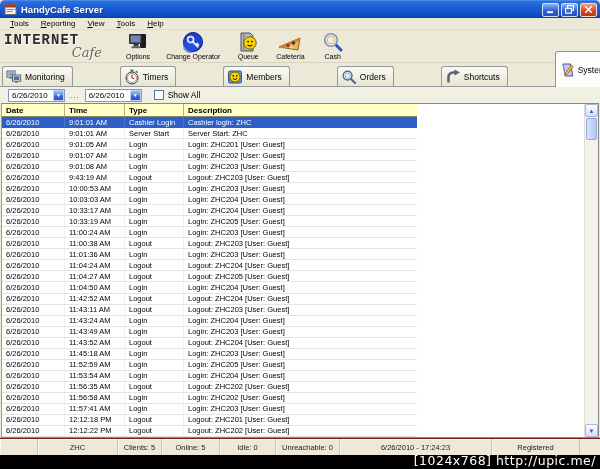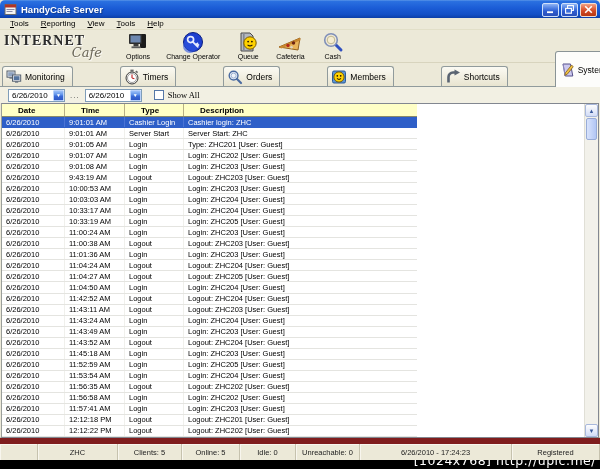--- a/index.html
+++ b/index.html
@@ -20,21 +20,21 @@
 
   
   .menubar{height:11px;display:flex;align-items:center;padding-left:4px;background:#ece9d8;
     border-bottom:1px solid #e2dfc8;}
   .menu-item{display:inline-block;font-size:8px;color:#000;padding:0 6px;line-height:11px;}
   .menu-item::first-letter{text-decoration:underline;}
 
   
   .toolbar{height:32px;display:flex;align-items:stretch;background:#ece9d8;border-bottom:1px solid #d8d4be;}
   .logo{width:108px;padding-left:4px;display:flex;flex-direction:column;justify-content:center;}
-  .logo-l1{font-family:Liberation Serif, serif;font-weight:bold;font-size:14px;letter-spacing:1px;
+  .logo-l1{font-family:Liberation Mono, monospace;font-weight:bold;font-size:14px;letter-spacing:1px;
     color:#2c2c2c;text-shadow:1px 1px 0 rgba(255,255,255,.85);line-height:13px;}
   .logo-l2{font-family:"DejaVu Serif",serif;font-style:italic;font-size:13px;color:#6b675a;line-height:11px;
     text-align:right;padding-right:10px;text-shadow:1px 1px 0 rgba(255,255,255,.7);}
   .toolbtns{display:flex;align-items:stretch;margin-left:6px;}
   .tool-btn{display:flex;flex-direction:column;align-items:center;justify-content:flex-start;
     padding:1px 8px 0;cursor:default;}
   .tool-btn .ticon{height:22px;display:flex;align-items:center;}
   .tool-btn .tlabel{font-size:7px;color:#000;white-space:nowrap;margin-top:0px;}
 
   
@@ -51,49 +51,49 @@
     padding-left:8px;position:relative;z-index:1;}
   .combo{width:57px;height:13px;background:#fff;border:1px solid #7f9db9;display:flex;align-items:center;
     box-sizing:border-box;}
   .combo .cval{flex:1;font-size:8px;padding-left:3px;color:#000;white-space:nowrap;}
   .combo .carrow{width:11px;height:11px;display:flex;align-items:center;justify-content:center;
     background:linear-gradient(180deg,#9cc0f8 0%,#5a8ee8 45%,#3a6ad8 55%,#2e56c4 100%);
     border:1px solid #b8d0fa;box-sizing:border-box;border-radius:1px;color:#fff;font-size:5px;line-height:5px;}
   .range-sep{font-size:8px;color:#444;margin:0 5px;letter-spacing:1px;}
   .checkbox{width:10px;height:10px;background:#fff;border:1px solid #5577a7;box-sizing:border-box;
     margin:0 4px 0 12px;}
-  .cb-label{font-size:8.5px;color:#000;font-family:Liberation Serif, serif;}
+  .cb-label{font-size:8.5px;color:#000;}
 
   
   .table-area{height:335px;box-sizing:border-box;border:1px solid #828790;border-left:1px solid #9a9e9a;
     background:#fff;display:flex;position:relative;margin:0 1px;}
   .grid{width:415px;display:flex;flex-direction:column;}
   .thead{height:13px;display:flex;background:#ffffc6;border-bottom:1px solid #8a8a6a;box-sizing:border-box;}
-  .hcell{font-size:8px;font-weight:bold;color:#000;padding-left:16px;display:flex;align-items:center;
+  .hcell{font-size:8px;font-weight:bold;color:#000;padding-left:4px;display:flex;align-items:center;
     box-sizing:border-box;border-right:1px solid #b8b084;white-space:nowrap;overflow:hidden;}
   .rows{height:320px;display:flex;flex-direction:column;}
   .row{flex:1 1 0;display:flex;border-bottom:1px solid #e4e4e0;box-sizing:border-box;background:#fff;}
   .row .cell{font-size:7.5px;color:#000;padding-left:4px;display:flex;align-items:center;box-sizing:border-box;
     border-right:1px solid #f0f0ec;white-space:nowrap;overflow:hidden;}
   .row.selected{background:#2e5fc8;border-bottom-color:#2e5fc8;}
   .row.selected .cell{color:#fff;border-right-color:#4a74d4;}
   .c0{width:63px;} .c1{width:60px;} .c2{width:59px;} .c3{width:233px;border-right:none !important;}
   .list-empty{flex:1;background:#fff;}
 
   
   .vscroll{width:13px;background:#f2f1ea;display:flex;flex-direction:column;border-left:1px solid #e0dfd6;}
   .sbtn{height:13px;display:flex;align-items:center;justify-content:center;font-size:6px;color:#3a5a9c;
     background:linear-gradient(180deg,#fdfdfd,#d2dcf6);border:1px solid #a8b8dc;box-sizing:border-box;
     border-radius:2px;}
   .sthumb{height:22px;margin:1px 1px 0;background:linear-gradient(90deg,#d8e3fc,#b2c6f4);
     border:1px solid #98acd8;box-sizing:border-box;border-radius:2px;}
   .strack{flex:1;}
 
   
-  .statusbar{height:16px;background:#ece9d8;border-top:6px solid #7f1d1d;box-shadow:0 -1px 0 #c8c4b0;
+  .statusbar{height:16px;background:#ece9d8;border-top:1px solid #7f1d1d;box-shadow:0 -1px 0 #c8c4b0;
     display:flex;align-items:stretch;}
   .spanel{border-right:1px solid #c6c2ae;box-shadow:inset 1px 1px 0 #f8f6ee;display:flex;align-items:center;
     justify-content:center;font-size:7.5px;color:#222;box-sizing:border-box;white-space:nowrap;overflow:hidden;}
 
   
   .strip{height:17px;background:#000;display:flex;align-items:center;justify-content:flex-end;padding-right:4px;margin-left:43px;}
   .strip .wm{color:#fff;font-size:12.5px;font-family:"DejaVu Sans",sans-serif;letter-spacing:0.5px;}
 </style>
 </head>
 <body>
@@ -223,38 +223,38 @@
             <circle cx="8" cy="9" r="6" fill="#f0f0ee" stroke="#3c3c3c"></circle>
             <circle cx="8" cy="9" r="4.5" fill="#fff" stroke="#a0a0a0"></circle>
             <path d="M8 9 L8 5.6 M8 9 L10.4 9.8" stroke="#c02020" stroke-width="1.1" fill="none"></path>
           </svg>
         </span>
         <span class="tab-label">Timers</span>
       </div>
       <div class="tab">
         <span class="tabicon">
           <svg width="16" height="16" viewBox="0 0 16 16">
-            <circle cx="6.6" cy="6.6" r="4.4" fill="#eef2fa" stroke="#4a6aa0" stroke-width="1.4"></circle>
-            <circle cx="6.6" cy="6.6" r="2.5" fill="none" stroke="#9ab0d0"></circle>
-            <path d="M10 10 L14 14" stroke="#4a6aa0" stroke-width="2.2" stroke-linecap="round"></path>
-          </svg>
-        </span>
-        <span class="tab-label">Orders</span>
-      </div>
-      <div class="tab">
-        <span class="tabicon">
-          <svg width="16" height="16" viewBox="0 0 16 16">
             <rect x="1.5" y="2" width="13" height="12" rx="1.5" fill="#5a93d6" stroke="#2c5a96"></rect>
             <circle cx="8" cy="8" r="5.1" fill="#ffd200" stroke="#7a5c00"></circle>
             <circle cx="6.3" cy="6.8" r="0.85" fill="#201000"></circle>
             <circle cx="9.7" cy="6.8" r="0.85" fill="#201000"></circle>
             <path d="M5.9 9.5 q2.1 2 4.2 0" stroke="#201000" stroke-width="1" fill="none"></path>
           </svg>
         </span>
         <span class="tab-label">Members</span>
+      </div>
+      <div class="tab">
+        <span class="tabicon">
+          <svg width="16" height="16" viewBox="0 0 16 16">
+            <circle cx="6.6" cy="6.6" r="4.4" fill="#eef2fa" stroke="#4a6aa0" stroke-width="1.4"></circle>
+            <circle cx="6.6" cy="6.6" r="2.5" fill="none" stroke="#9ab0d0"></circle>
+            <path d="M10 10 L14 14" stroke="#4a6aa0" stroke-width="2.2" stroke-linecap="round"></path>
+          </svg>
+        </span>
+        <span class="tab-label">Orders</span>
       </div>
       <div class="tab">
         <span class="tabicon">
           <svg width="16" height="16" viewBox="0 0 16 16">
             <path d="M3.5 13.5 V8 a4.5 4.5 0 0 1 4.5 -4.5 h2.5" fill="none" stroke="#5a6472" stroke-width="2.6"></path>
             <path d="M9.5 0.5 L15 3.5 L9.5 6.5 Z" fill="#5a6472"></path>
           </svg>
         </span>
         <span class="tab-label">Shortcuts</span>
       </div>
@@ -302,21 +302,21 @@
           <div class="row">
             <div class="cell c0">6/26/2010</div>
             <div class="cell c1">9:01:01 AM</div>
             <div class="cell c2">Server Start</div>
             <div class="cell c3">Server Start: ZHC</div>
           </div>
           <div class="row">
             <div class="cell c0">6/26/2010</div>
             <div class="cell c1">9:01:05 AM</div>
             <div class="cell c2">Login</div>
-            <div class="cell c3">Type: ZHC201 [User: Guest]</div>
+            <div class="cell c3">Login: ZHC201 [User: Guest]</div>
           </div>
           <div class="row">
             <div class="cell c0">6/26/2010</div>
             <div class="cell c1">9:01:07 AM</div>
             <div class="cell c2">Login</div>
             <div class="cell c3">Login: ZHC202 [User: Guest]</div>
           </div>
           <div class="row">
             <div class="cell c0">6/26/2010</div>
             <div class="cell c1">9:01:08 AM</div>
@@ -474,21 +474,21 @@
       <div class="sbtn">▲</div>
       <div class="sthumb"></div>
       <div class="strack"></div>
       <div class="sbtn">▼</div>
     </div>
   </div>
 
   <div class="statusbar" id="status-bar">
       <div class="spanel" style="width: 38px;"></div>
       <div class="spanel" style="width: 80px;">ZHC</div>
-      <div class="spanel" style="width: 64px;">Clients: 5</div>
+      <div class="spanel" style="width: 44px;">Clients: 5</div>
       <div class="spanel" style="width: 58px;">Online: 5</div>
       <div class="spanel" style="width: 56px;">Idle: 0</div>
       <div class="spanel" style="width: 64px;">Unreachable: 0</div>
       <div class="spanel" style="width: 152px;">6/26/2010 - 17:24:23</div>
       <div class="spanel" style="width: 88px;">Registered</div>
     </div>
 
 </div>
 
 <div class="strip">

